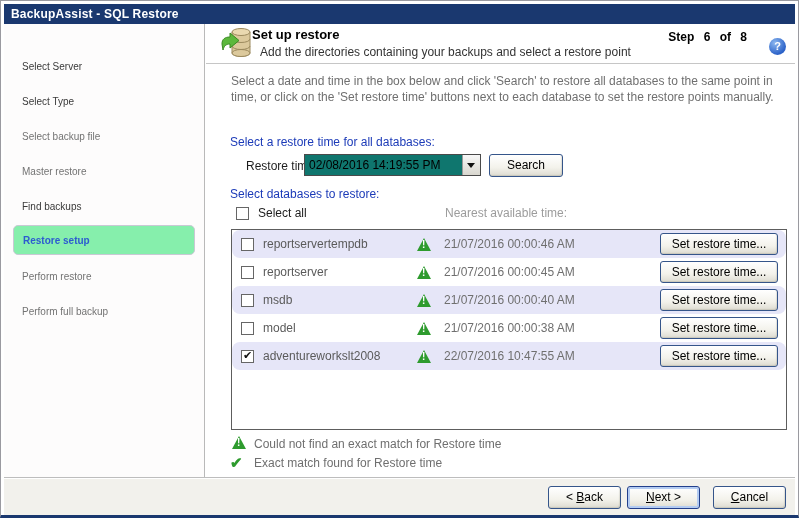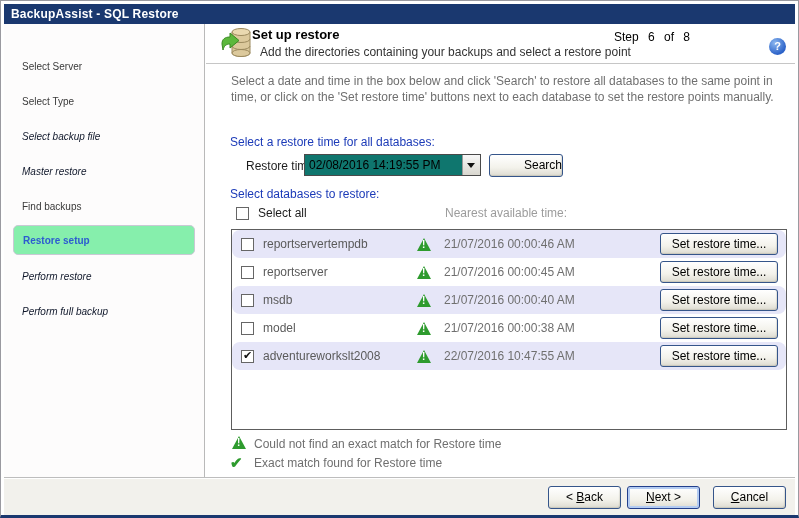--- a/index.html
+++ b/index.html
@@ -16,34 +16,34 @@
   }
   
   .sidebar {
     position:absolute; left:3px; top:23px; width:201px; height:453px;
     background:#fdfcfc; border-right:1px solid #b9b9b9;
   }
   .side-item {
     position:absolute; left:18px; font-size:10px; color:#3a3a3a;
     height:18px; line-height:18px; white-space:nowrap; cursor:default;
   }
-  .side-item.disabled { color:#0f172a;font-style:italic; }
+  .side-item.disabled { color:#737373; }
   .active-box {
     position:absolute; left:9px; right:9px; top:201px; height:30px;
     background:#86efac; border:1px solid #c9c9d4; border-radius:5px;
   }
   .side-item.active { color:#2d5bd0; font-weight:bold; }
   
   .header {
     position:absolute; left:205px; top:23px; right:3px; height:40px;
     background:#ffffff; border-bottom:1px solid #c6c6c6;
   }
   .hdr-title { position:absolute; left:46px; top:3px; font-size:13px; font-weight:bold; color:#000; }
   .hdr-sub   { position:absolute; left:54px; top:21px; font-size:12px; color:#333; white-space:nowrap; }
-  .hdr-step  { position:absolute; left:408px; width:150px; top:6px; font-size:12px; font-weight:normal; color:#000; word-spacing:6px; }
+  .hdr-step  { position:absolute; left:391px; width:150px; top:6px; text-align:right; font-size:12px; font-weight:bold; color:#000; word-spacing:6px; }
   .help-icon {
     position:absolute; right:9px; top:14px; width:17px; height:17px; border-radius:50%;
     background:radial-gradient(circle at 35% 30%, #8cb8f0, #2c62c8 70%);
     color:#fff; font-size:11px; font-weight:bold; text-align:center; line-height:17px; cursor:pointer;
   }
   .db-icon { position:absolute; left:14px; top:2px; }
   
   .intro { position:absolute; left:230px; top:72px; width:545px; font-size:12px; line-height:16px; color:#6f6f6f; }
   .sec-label { position:absolute; font-size:12px; color:#1c3bb8; }
   .plain-label { position:absolute; font-size:12px; color:#1d1d1d; }
@@ -61,21 +61,21 @@
   .combo-btn::after {
     content:""; position:absolute; left:4px; top:8px;
     border-left:4px solid transparent; border-right:4px solid transparent; border-top:5px solid #111;
   }
   .xp-btn {
     position:absolute; border:1px solid #35558a; border-radius:3px;
     background:linear-gradient(#ffffff,#f3f2eb 60%,#dddbd1);
     font-size:12px; color:#000; text-align:center; cursor:pointer;
     box-shadow:inset -1px -1px 1px rgba(90,90,60,.15);
   }
-  .btn-search { left:488px; top:153px; width:74px; height:23px; line-height:21px;text-align:right; }
+  .btn-search { left:488px; top:153px; width:74px; height:23px; line-height:21px; }
 
   .checkbox {
     display:inline-block; width:13px; height:13px; background:#fff;
     border:1px solid #666; position:relative; cursor:pointer; flex:none;
   }
   .checkbox[data-checked="true"]::after {
     content:"\2714"; position:absolute; left:1px; top:-2px; font-size:11px; color:#111;
   }
   .selectall-cb { position:absolute; left:235px; top:206px; }
 

